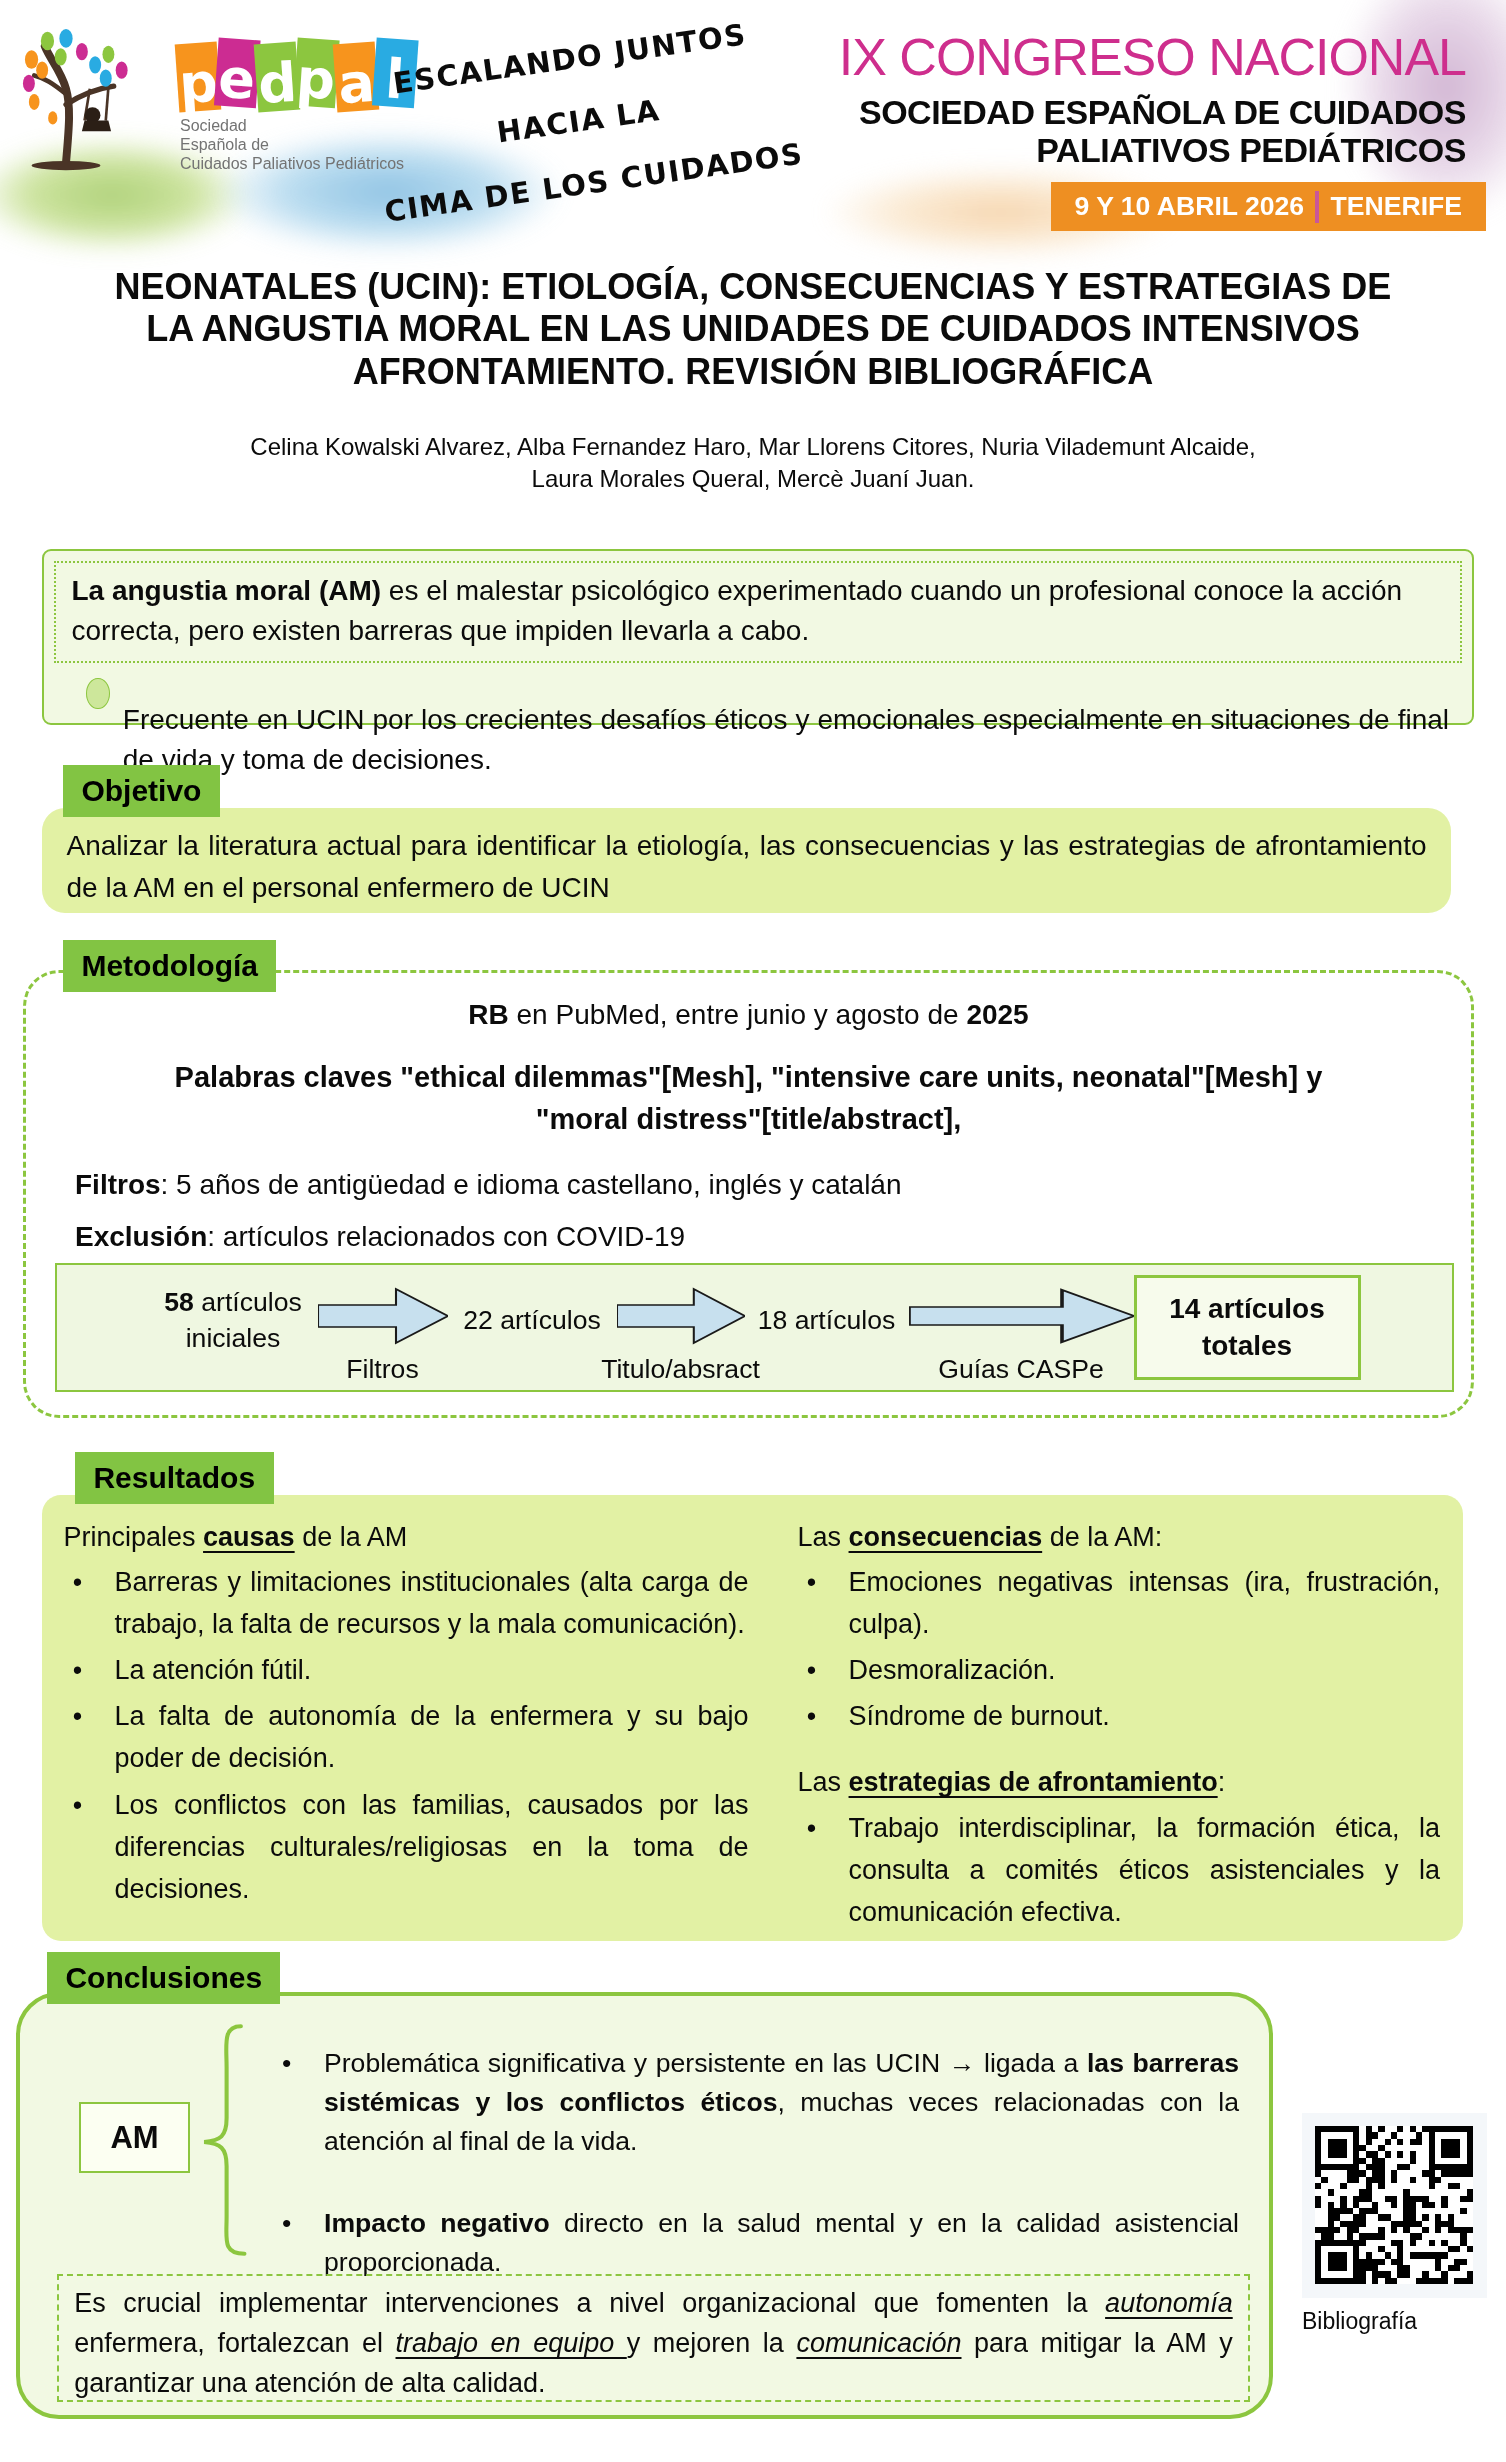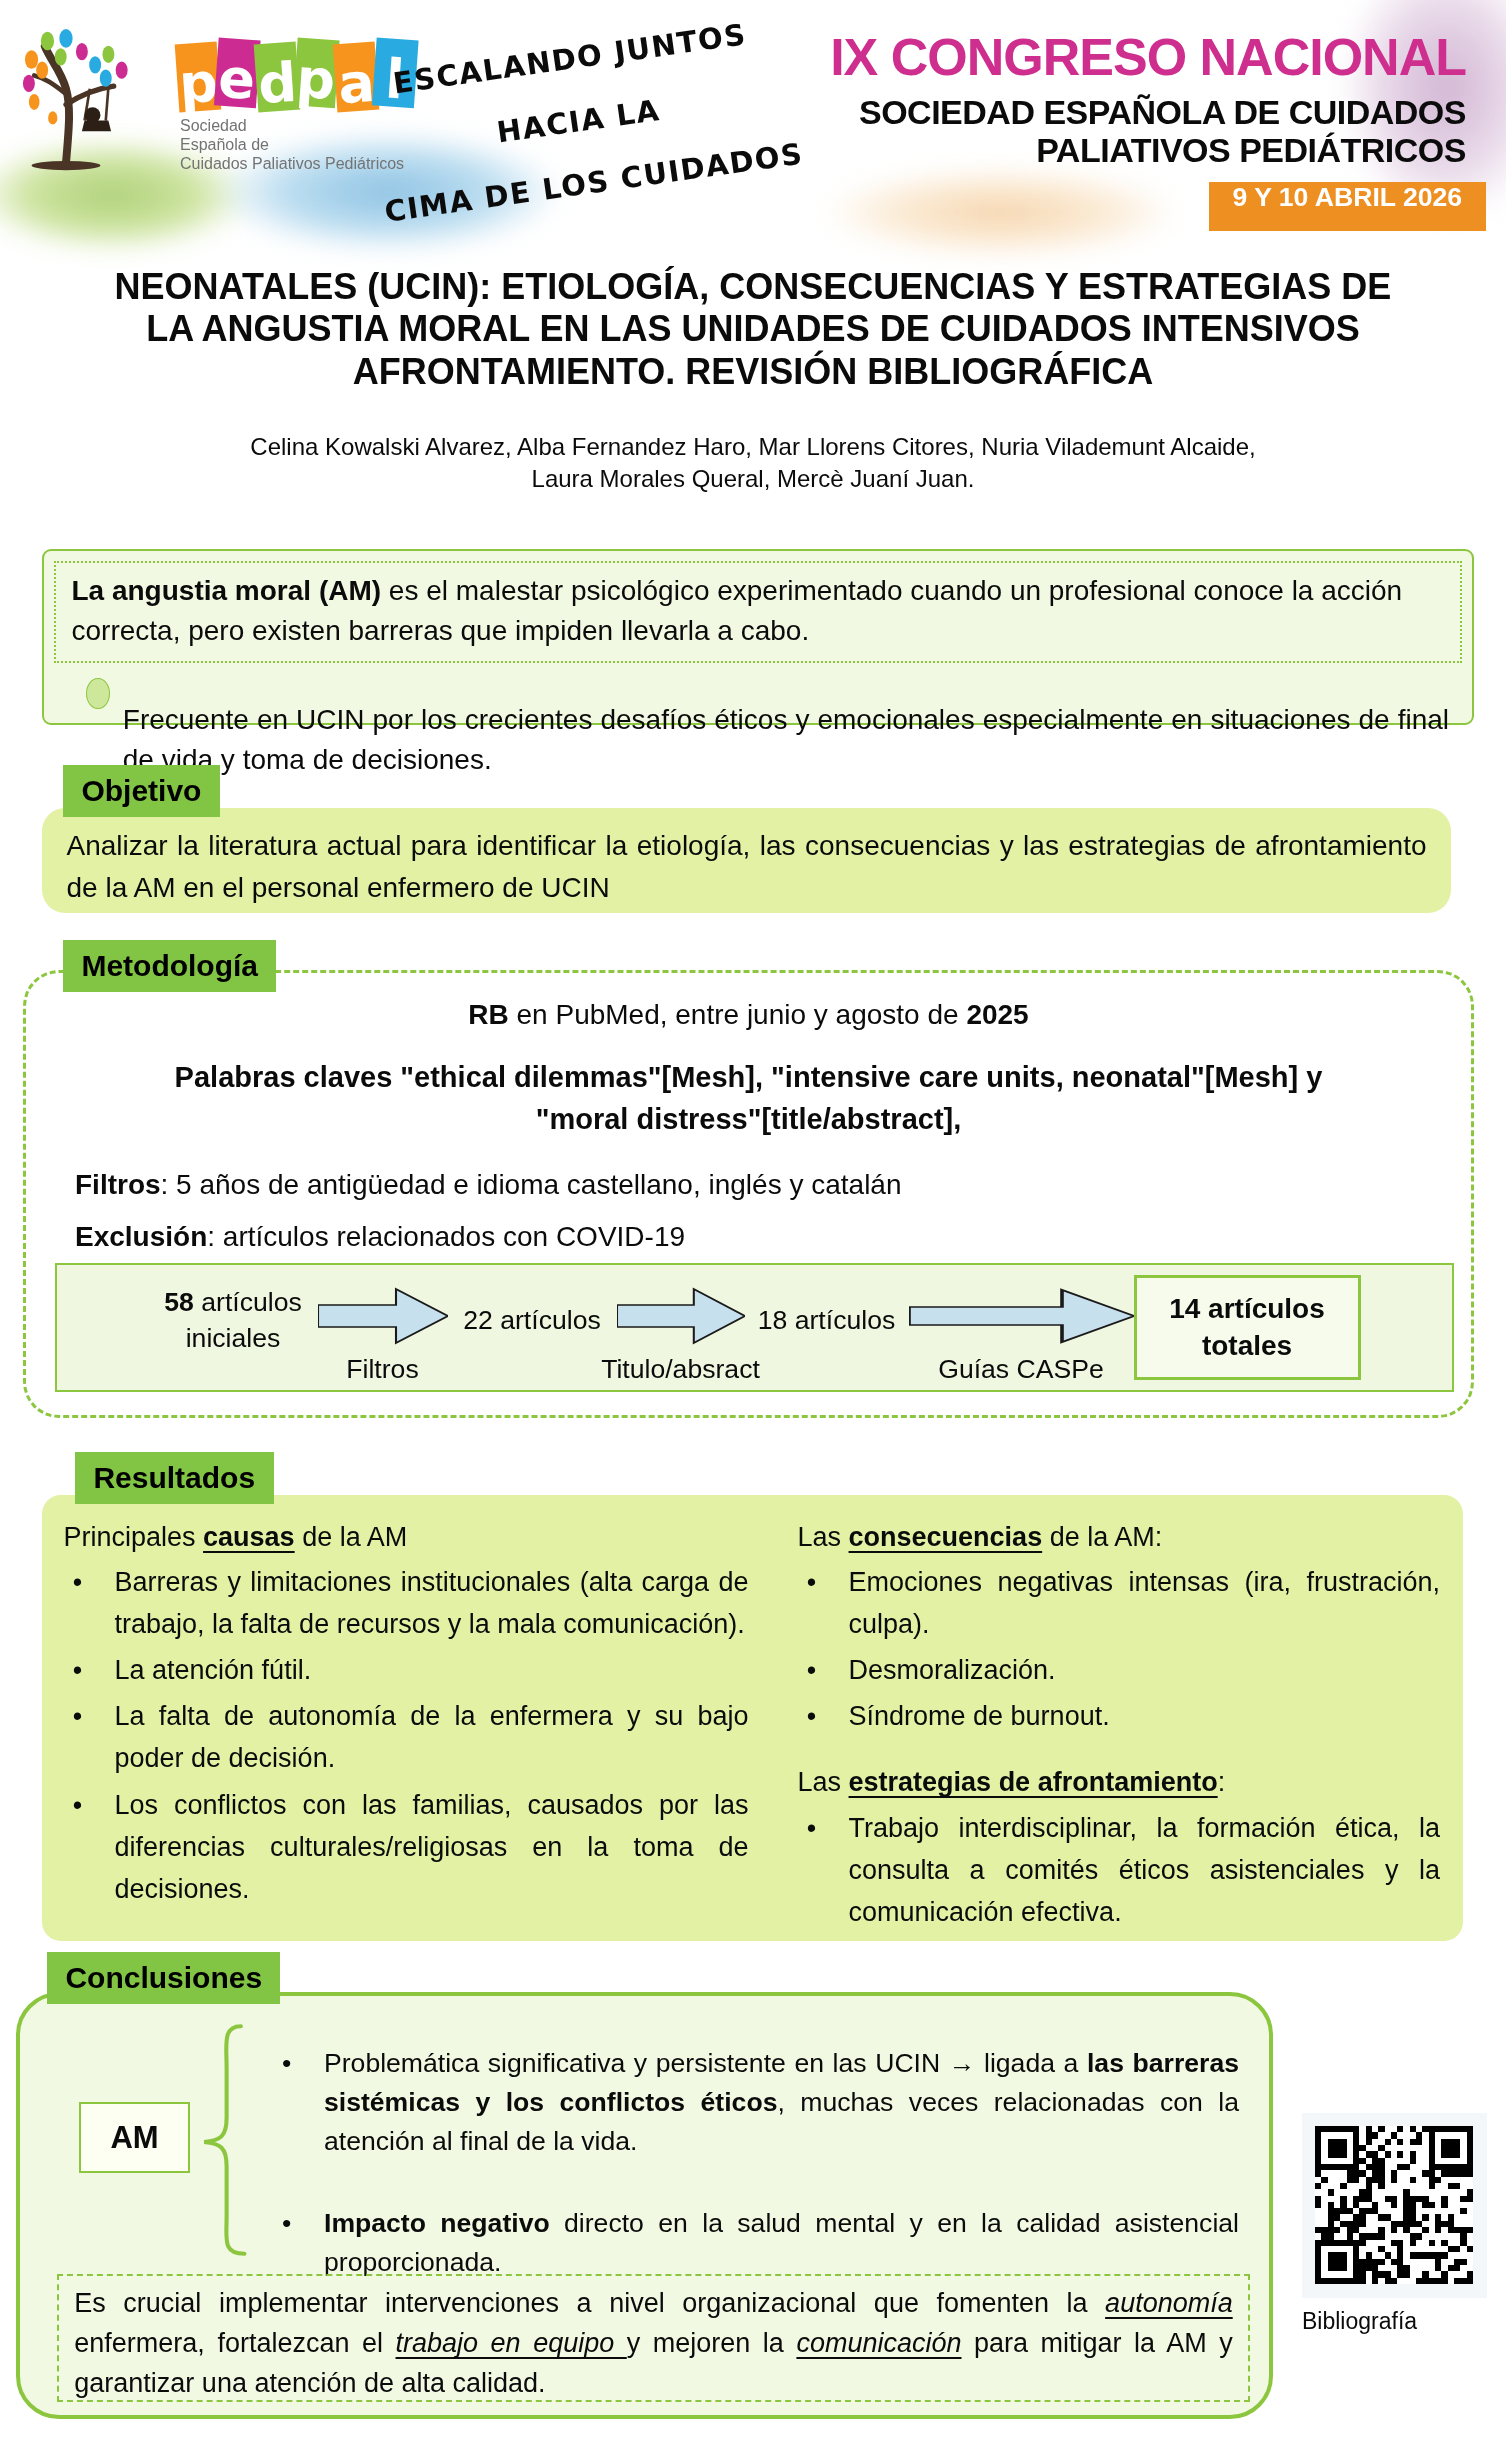--- a/index.html
+++ b/index.html
@@ -27,28 +27,28 @@
   .tile{width:42px;height:68px;margin-right:-2.6px;display:flex;align-items:flex-end;
         justify-content:center;color:#fff;font-weight:700;font-size:54px;line-height:1.02;
         font-family:"DejaVu Sans", sans-serif;}
   .tile:nth-child(odd){transform:rotate(-4deg);}
   .tile:nth-child(even){transform:rotate(4deg) translateY(-4.1px);}
   #org-text{position:absolute;left:180px;top:117px;font-size:16px;line-height:1.18;color:#737373;}
   #slogan{position:absolute;left:376px;top:41px;width:409px;transform:rotate(-8deg);
           text-align:center;font-family:"DejaVu Sans", sans-serif;font-weight:600;
           font-size:29px;letter-spacing:1.5px;}
   #slogan .line{margin-bottom:29px;white-space:nowrap;}
-  #congress{position:absolute;right:40px;top:26.6px;font-size:52px;font-weight:700;
+  #congress{position:absolute;right:40px;top:26.6px;font-size:52px;font-weight:400;
             color:var(--magenta);letter-spacing:-1px;white-space:nowrap;}
   #society{position:absolute;right:40px;top:93px;text-align:right;font-size:34px;
            font-weight:800;line-height:1.12;letter-spacing:-0.5px;}
   #society .line{white-space:nowrap;}
   #banner{position:absolute;right:20.4px;top:182px;height:49px;background:var(--orange);
           color:#fff;display:flex;align-items:center;padding:0 23.5px;font-weight:700;
-          font-size:26.6px;gap:11.2px;flex-direction:column;}
+          font-size:26.6px;gap:11.2px;}
   #banner .divider{width:4.1px;height:32px;background:var(--divider-pink);}
 
   
   #main-title{position:absolute;left:48px;top:266px;width:1410px;text-align:center;
               font-size:36px;font-weight:700;line-height:1.18;}
   #main-title .line{white-space:nowrap;}
   #authors{position:absolute;left:48px;top:431px;width:1410px;text-align:center;
            font-size:24px;line-height:1.34;}
 
   

